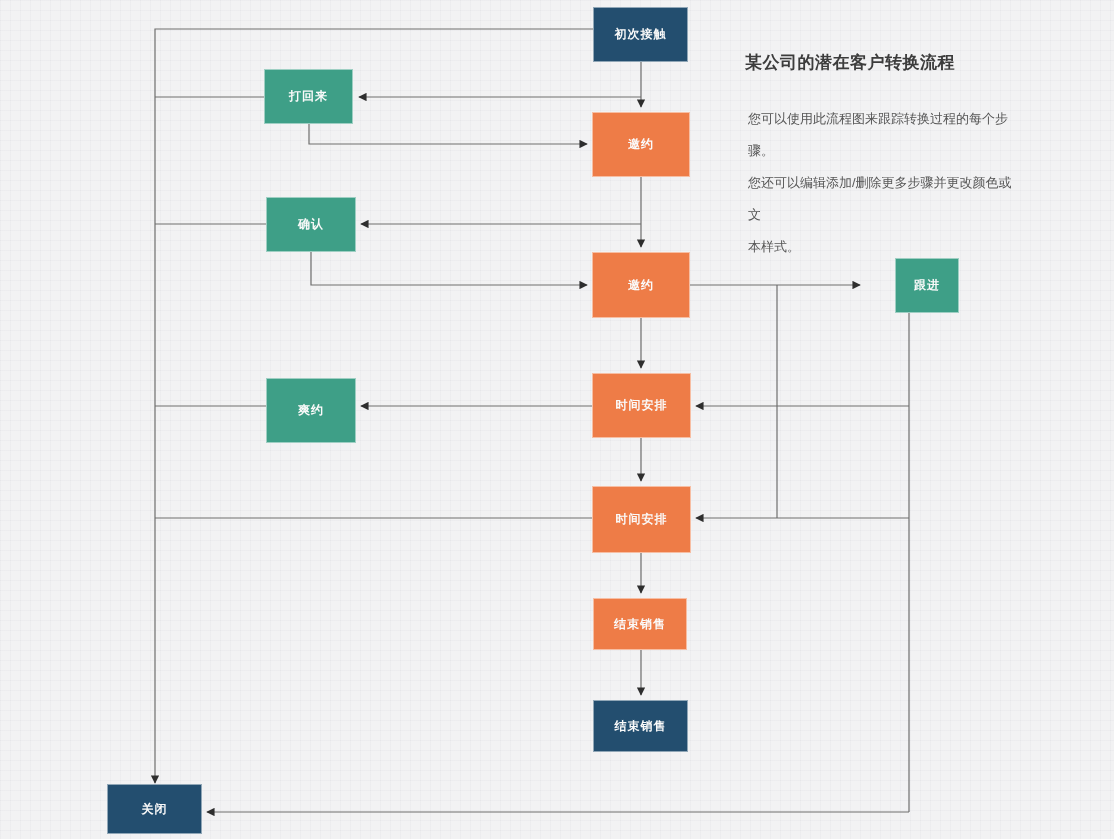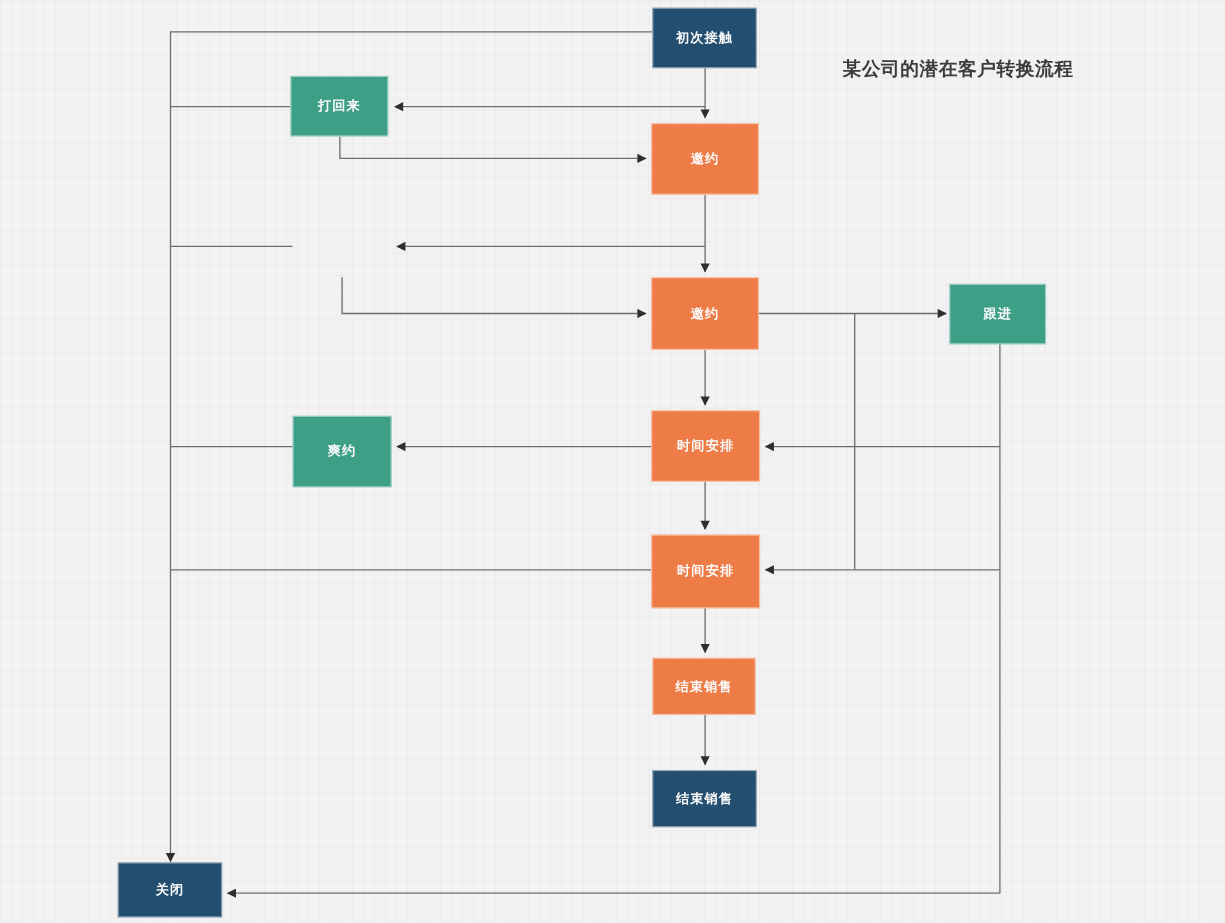--- a/index.html
+++ b/index.html
@@ -40,21 +40,20 @@
     font-weight:bold;
     letter-spacing:1px;
     white-space:nowrap;
   }
   .navy  {background:var(--navy,#234e6f);}
   .orange{background:var(--orange,#ee7c47);font-family:Liberation Mono, monospace;}
   .teal  {background:var(--teal,#3e9f87);}
   .diagram-title{
     position:absolute;
     left:745px;top:51px;width:252px;
-    text-align:center;
     font-size:17px;
     font-weight:bold;
     color:var(--title,#3c3c3c);
     letter-spacing:0.5px;
   }
   .diagram-desc{
     position:absolute;
     left:748px;top:103px;width:274px;
     font-size:13px;
     line-height:32px;
@@ -113,39 +112,45 @@
     <polyline class="edge" points="593,29 155,29 155,783" marker-end="url(#arr)"></polyline>
 
     <polyline class="edge" points="264,97 155,97"></polyline>
 
     <polyline class="edge" points="266,224 155,224"></polyline>
 
     <polyline class="edge" points="909,812 207,812" marker-end="url(#arr)"></polyline>
   </svg>
 
   <div class="diagram-title">某公司的潜在客户转换流程</div>
+  <div class="diagram-desc">您可以使用此流程图来跟踪转换过程的每个步骤。
+您还可以编辑添加/删除更多步骤并更改颜色或文
+本样式。</div>
 
   <div class="node teal" style="left:264px;top:69px;width:89px;height:55px">
     <span class="node-label">打回来</span>
   </div>
 
   <div class="node navy" style="left:593px;top:7px;width:95px;height:55px">
     <span class="node-label">初次接触</span>
   </div>
 
   <div class="node orange" style="left:592px;top:112px;width:98px;height:65px">
     <span class="node-label">邀约</span>
   </div>
 
+  <div class="node teal" style="left:266px;top:197px;width:90px;height:55px">
+    <span class="node-label">确认</span>
+  </div>
 
   <div class="node orange" style="left:592px;top:252px;width:98px;height:66px">
     <span class="node-label">邀约</span>
   </div>
 
-  <div class="node teal" style="left:863px;top:258px;width:88px;height:55px">
+  <div class="node teal" style="left:895px;top:258px;width:64px;height:55px">
     <span class="node-label">跟进</span>
   </div>
 
   <div class="node teal" style="left:266px;top:378px;width:90px;height:65px">
     <span class="node-label">爽约</span>
   </div>
 
   <div class="node orange" style="left:592px;top:373px;width:99px;height:65px">
     <span class="node-label">时间安排</span>
   </div>

